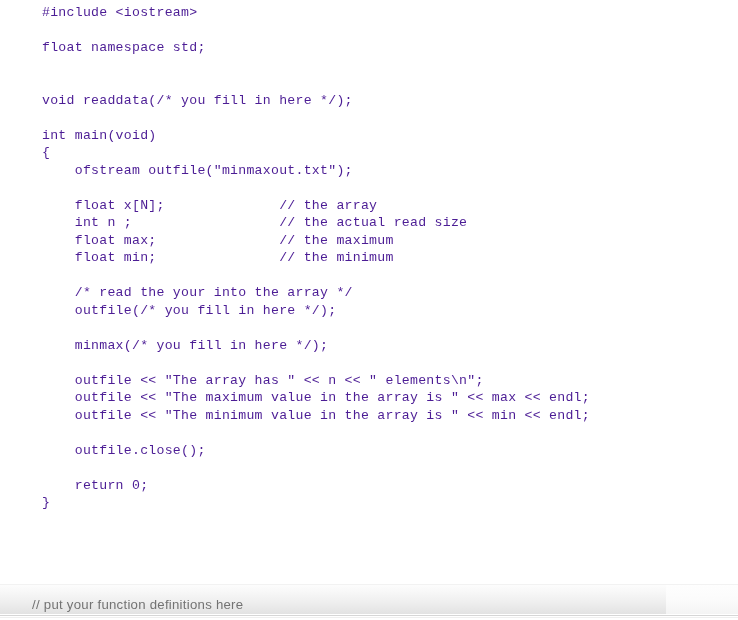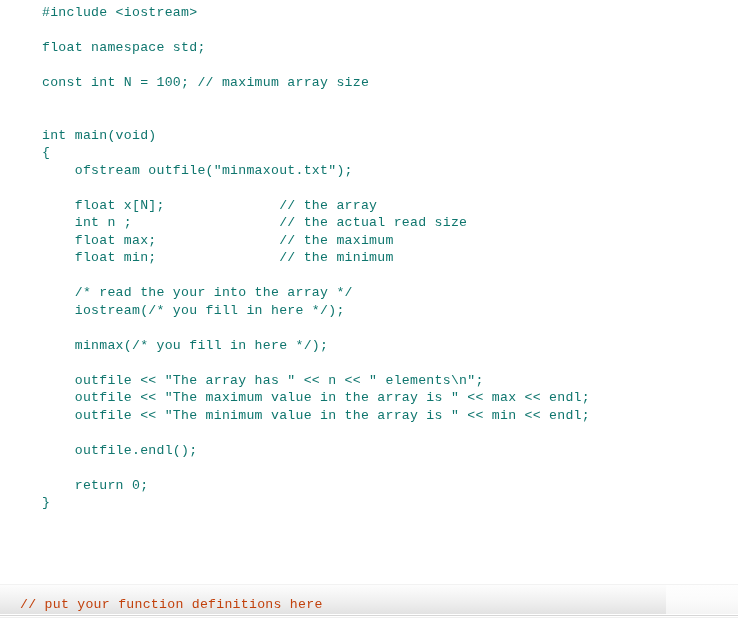--- a/index.html
+++ b/index.html
@@ -29,21 +29,21 @@
     width: 738px;
     padding-top: 4px;
   }
 
   .code-line {
     height: 17.5px;
     line-height: 17.5px;
     padding-left: 42px;
     font-size: 13.2px;
     letter-spacing: 0.02em;
-    color: #0f766e;
+    color: #4c1d95;
     white-space: pre;
     font-family: "Liberation Mono", "DejaVu Sans Mono", monospace;
   }
 
   .code-line.blank {
     color: transparent;
   }
 
   
   #footer-band {
@@ -101,61 +101,61 @@
     background: #efefef;
   }
 
   #footer-comment {
     position: absolute;
     left: 0;
     top: 596px;
     width: 738px;
     height: 17.5px;
     line-height: 17.5px;
-    padding-left: 20px;
+    padding-left: 32px;
     font-size: 13.2px;
     letter-spacing: 0.02em;
-    color: #c2410c;
+    color: #737373;
     white-space: pre;
     box-sizing: border-box;
-    font-family: Liberation Mono, monospace;
+    font-family: Liberation Sans, sans-serif;
   }
 </style>
 </head>
 <body>
 
 <div id="page">
 
   <div id="code-listing">
       <div class="code-line">#include &lt;iostream&gt;</div>
       <div class="code-line blank"></div>
       <div class="code-line">float namespace std;</div>
       <div class="code-line blank"></div>
-      <div class="code-line">const int N = 100; // maximum array size</div>
       <div class="code-line blank"></div>
+      <div class="code-line">void readdata(/* you fill in here */);</div>
       <div class="code-line blank"></div>
       <div class="code-line">int main(void)</div>
       <div class="code-line">{</div>
       <div class="code-line">    ofstream outfile("minmaxout.txt");</div>
       <div class="code-line blank"></div>
       <div class="code-line">    float x[N];              // the array</div>
       <div class="code-line">    int n ;                  // the actual read size</div>
       <div class="code-line">    float max;               // the maximum</div>
       <div class="code-line">    float min;               // the minimum</div>
       <div class="code-line blank"></div>
       <div class="code-line">    /* read the your into the array */</div>
-      <div class="code-line">    iostream(/* you fill in here */);</div>
+      <div class="code-line">    outfile(/* you fill in here */);</div>
       <div class="code-line blank"></div>
       <div class="code-line">    minmax(/* you fill in here */);</div>
       <div class="code-line blank"></div>
       <div class="code-line">    outfile &lt;&lt; "The array has " &lt;&lt; n &lt;&lt; " elements\n";</div>
       <div class="code-line">    outfile &lt;&lt; "The maximum value in the array is " &lt;&lt; max &lt;&lt; endl;</div>
       <div class="code-line">    outfile &lt;&lt; "The minimum value in the array is " &lt;&lt; min &lt;&lt; endl;</div>
       <div class="code-line blank"></div>
-      <div class="code-line">    outfile.endl();</div>
+      <div class="code-line">    outfile.close();</div>
       <div class="code-line blank"></div>
       <div class="code-line">    return 0;</div>
       <div class="code-line">}</div>
     </div>
 
   <div id="footer-band">
     <div id="footer-band-fill-left"></div>
     <div id="footer-band-fill-right"></div>
     <div id="footer-band-topline"></div>
     <div id="footer-band-bottomline"></div>

